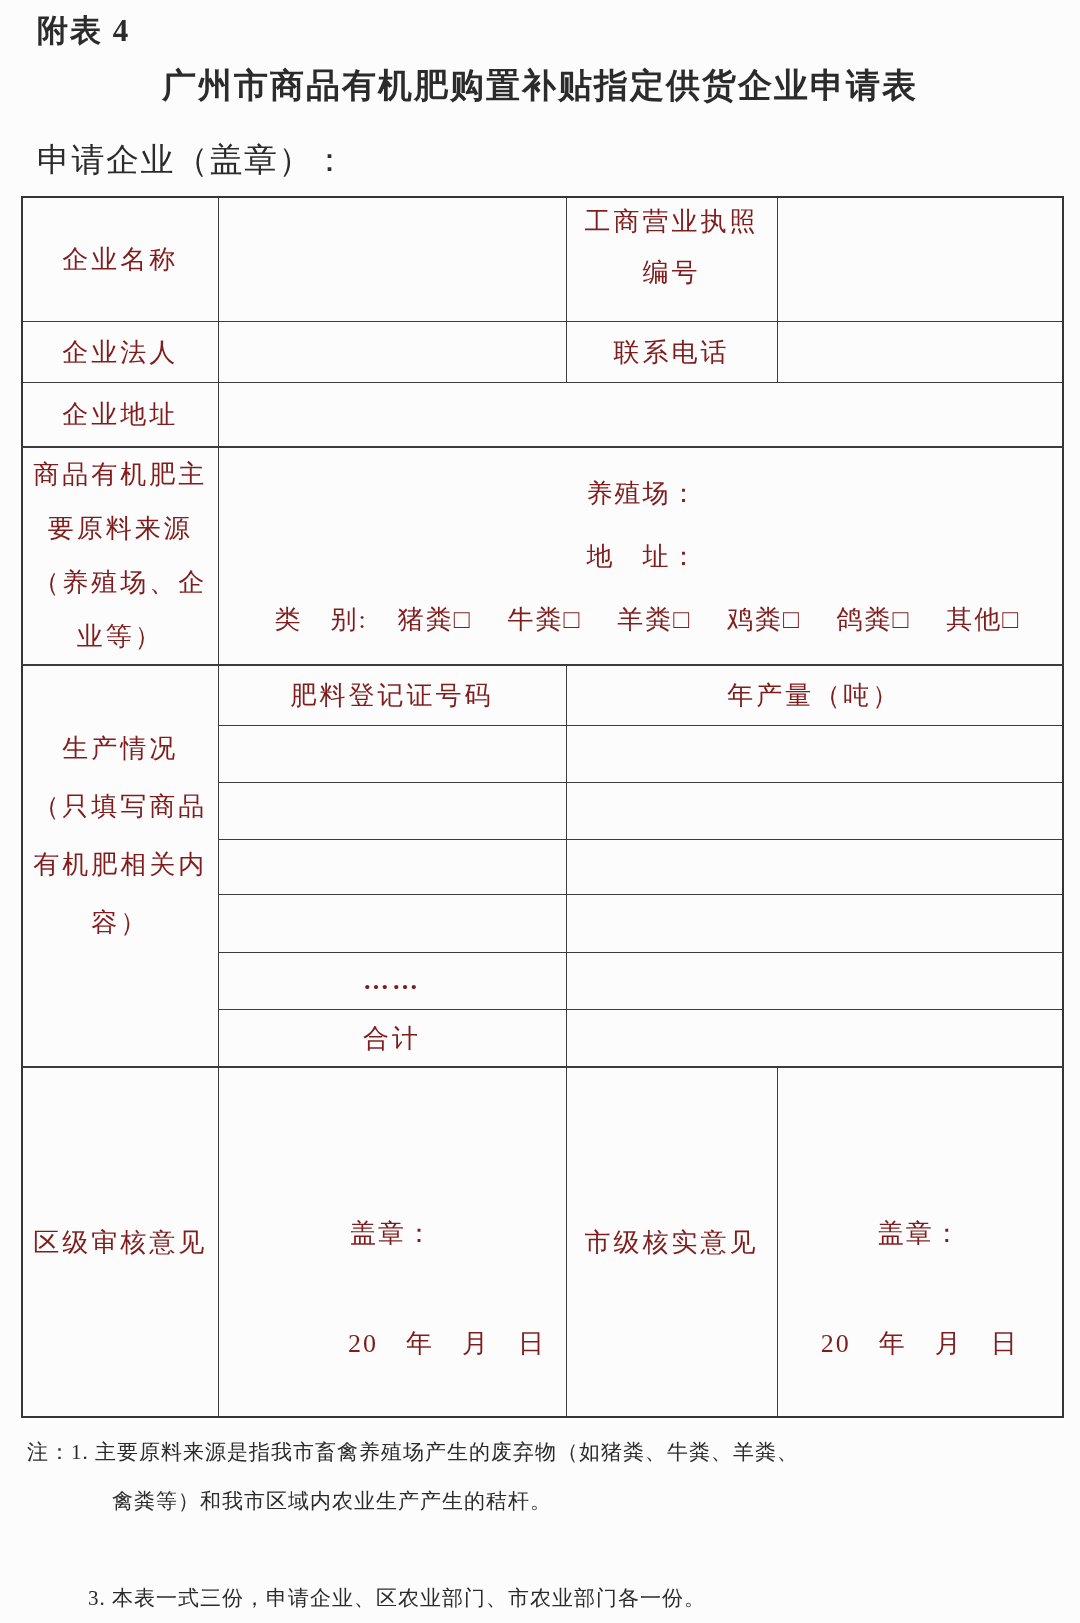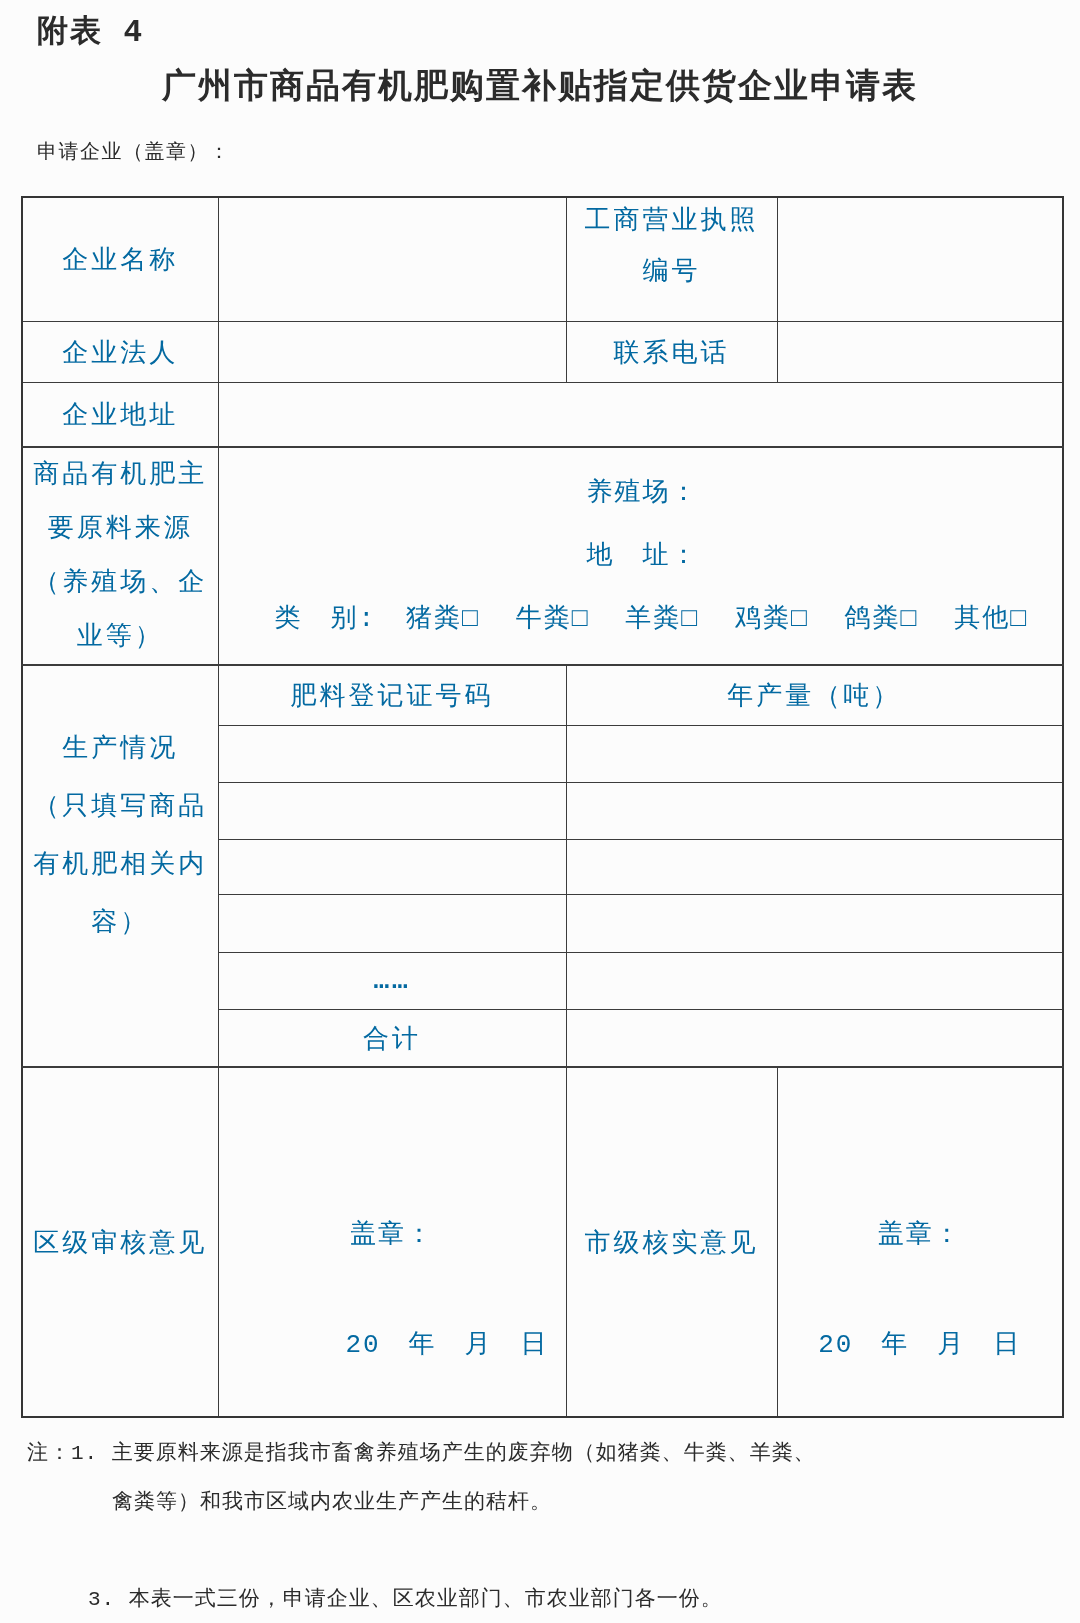--- a/index.html
+++ b/index.html
@@ -1,33 +1,33 @@
 <!DOCTYPE html>
 <html><head>
 <meta charset="utf-8">
 <style>
   html,body{margin:0;padding:0;background:#e8e8e8;}
   .sheet{
     position:relative;width:1080px;height:1623px;margin:0 auto;
     background:#fcfcfc;color:#2b2b2b;overflow:hidden;
-    font-family:Liberation Mono, monospace;
+    font-family:Liberation Serif, serif;
   }
   .tag{position:absolute;left:37px;top:10px;font-size:31px;font-weight:700;letter-spacing:2px;}
   .title{position:absolute;left:0;top:63px;width:100%;text-align:center;font-size:34px;font-weight:700;letter-spacing:2px;}
-  .applicant{position:absolute;left:37px;top:138px;font-size:20px;letter-spacing:1.5px;}
+  .applicant{position:absolute;left:37px;top:138px;font-size:33px;letter-spacing:1.5px;}
 
   table.form{
     position:absolute;left:21px;top:196px;width:1041px;
     border-collapse:collapse;table-layout:fixed;
     border:2.6px solid #353535;
   }
   td{
     border:1.6px solid #3c3c3c;padding:0;
     text-align:center;vertical-align:middle;
-    font-size:26px;letter-spacing:1.5px;color:#0369a1;
+    font-size:26px;letter-spacing:1.5px;color:#7f1d1d;
   }
   tr.sec>td{border-top-width:2.6px;}
   tr.r1>td{height:123px;} tr.r2>td{height:60px;} tr.r3>td{height:63px;}
   tr.r4>td{height:198px;} tr.r5>td{height:59px;} tr.r6>td{height:56px;}
   tr.r7>td{height:56px;} tr.r8>td{height:54px;} tr.r9>td{height:57px;}
   tr.r10>td{height:56px;} tr.r11>td{height:56px;} tr.r12>td{height:348px;}
 
   td.lab{letter-spacing:3px;}
   .cellblock{position:relative;}
   .license-block{top:-13px;}

